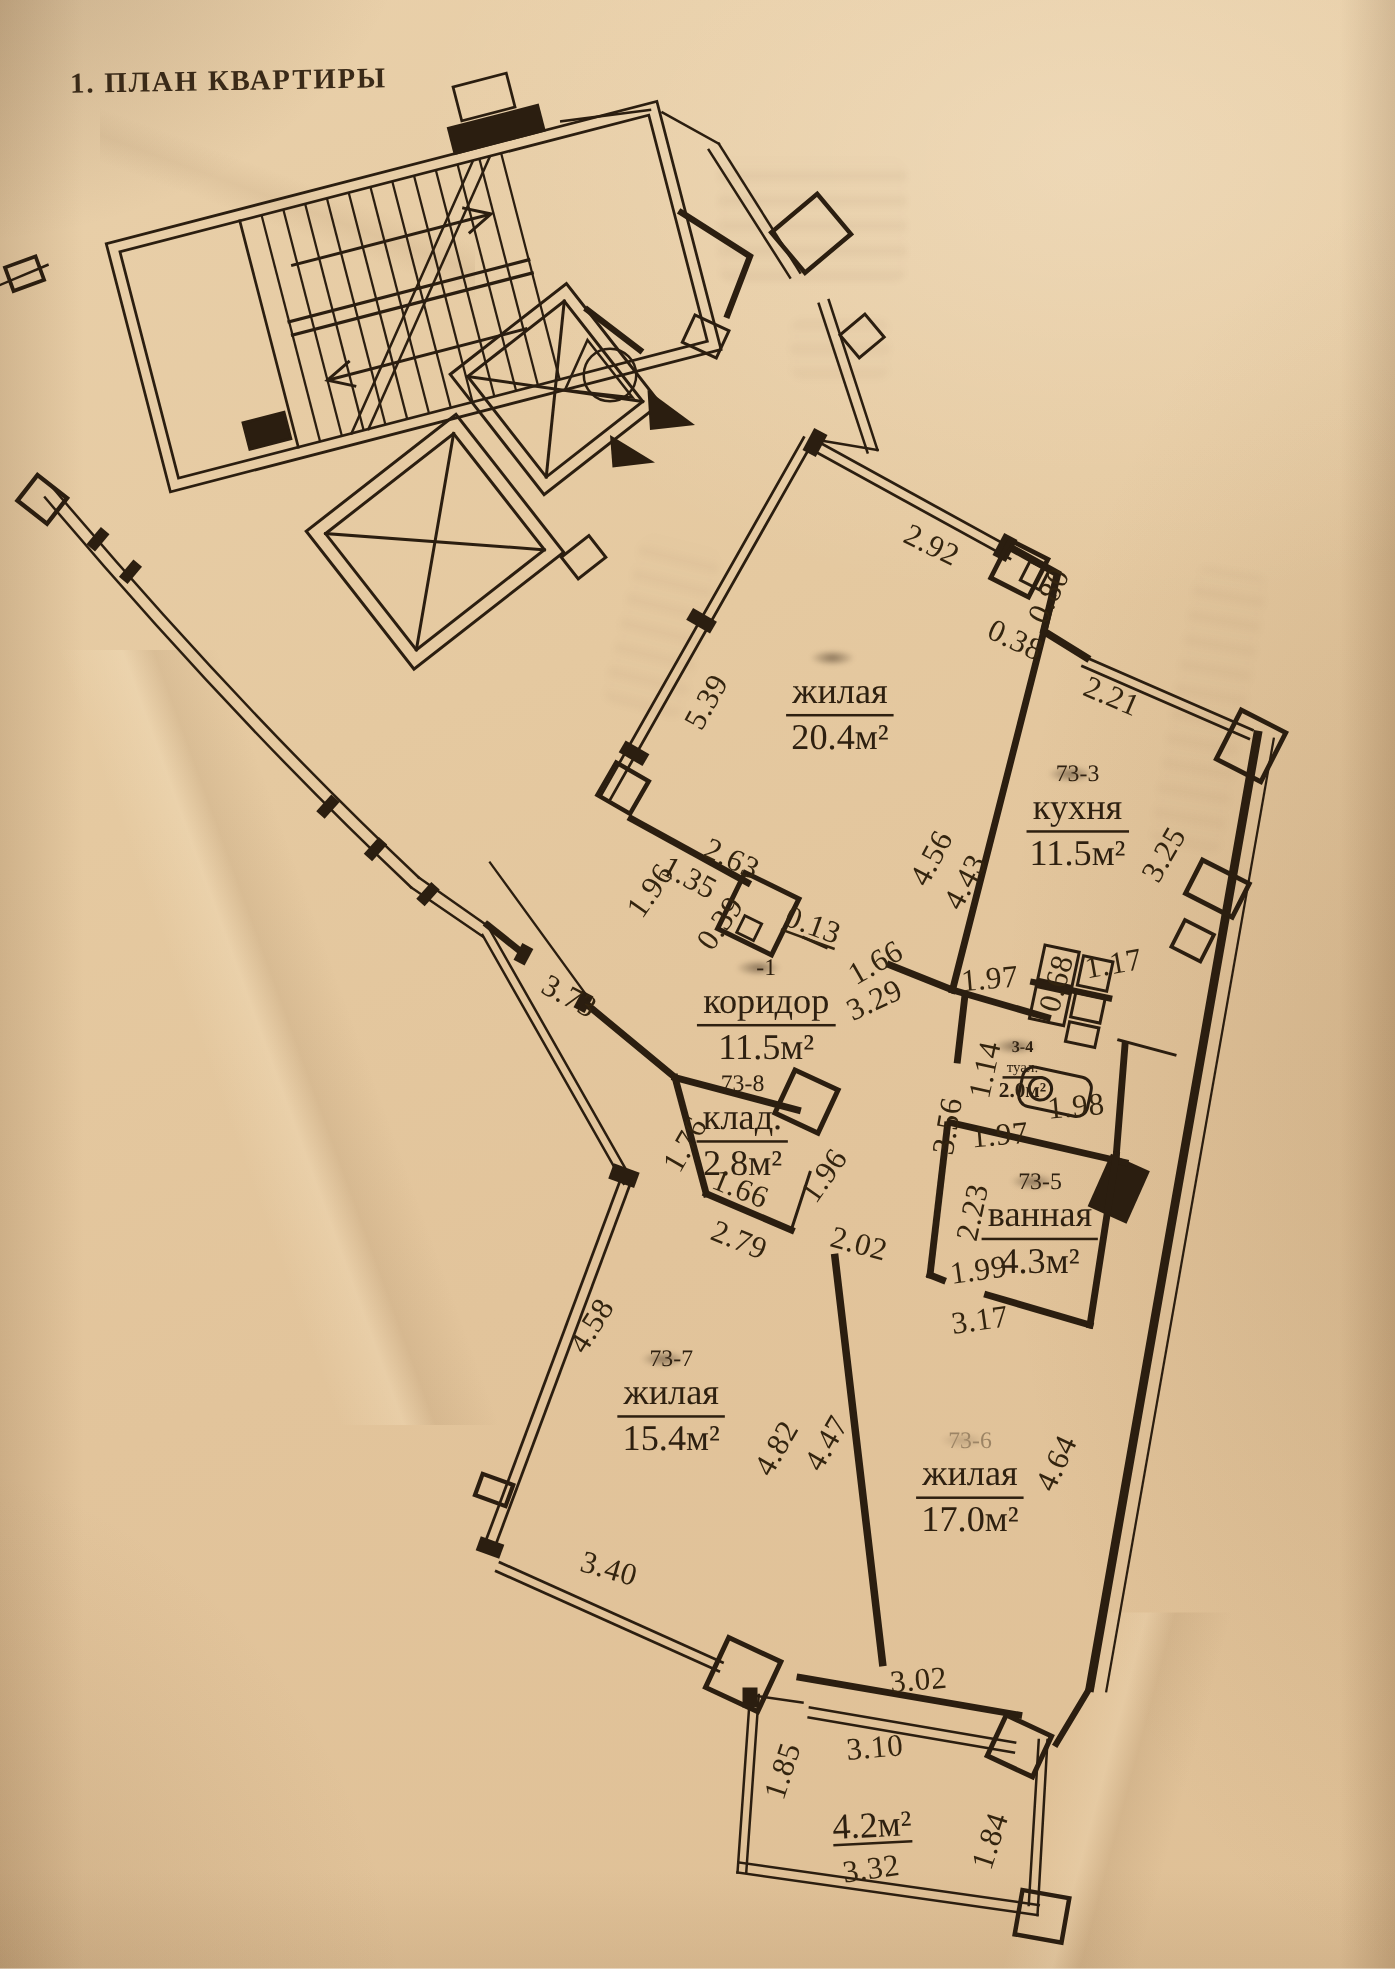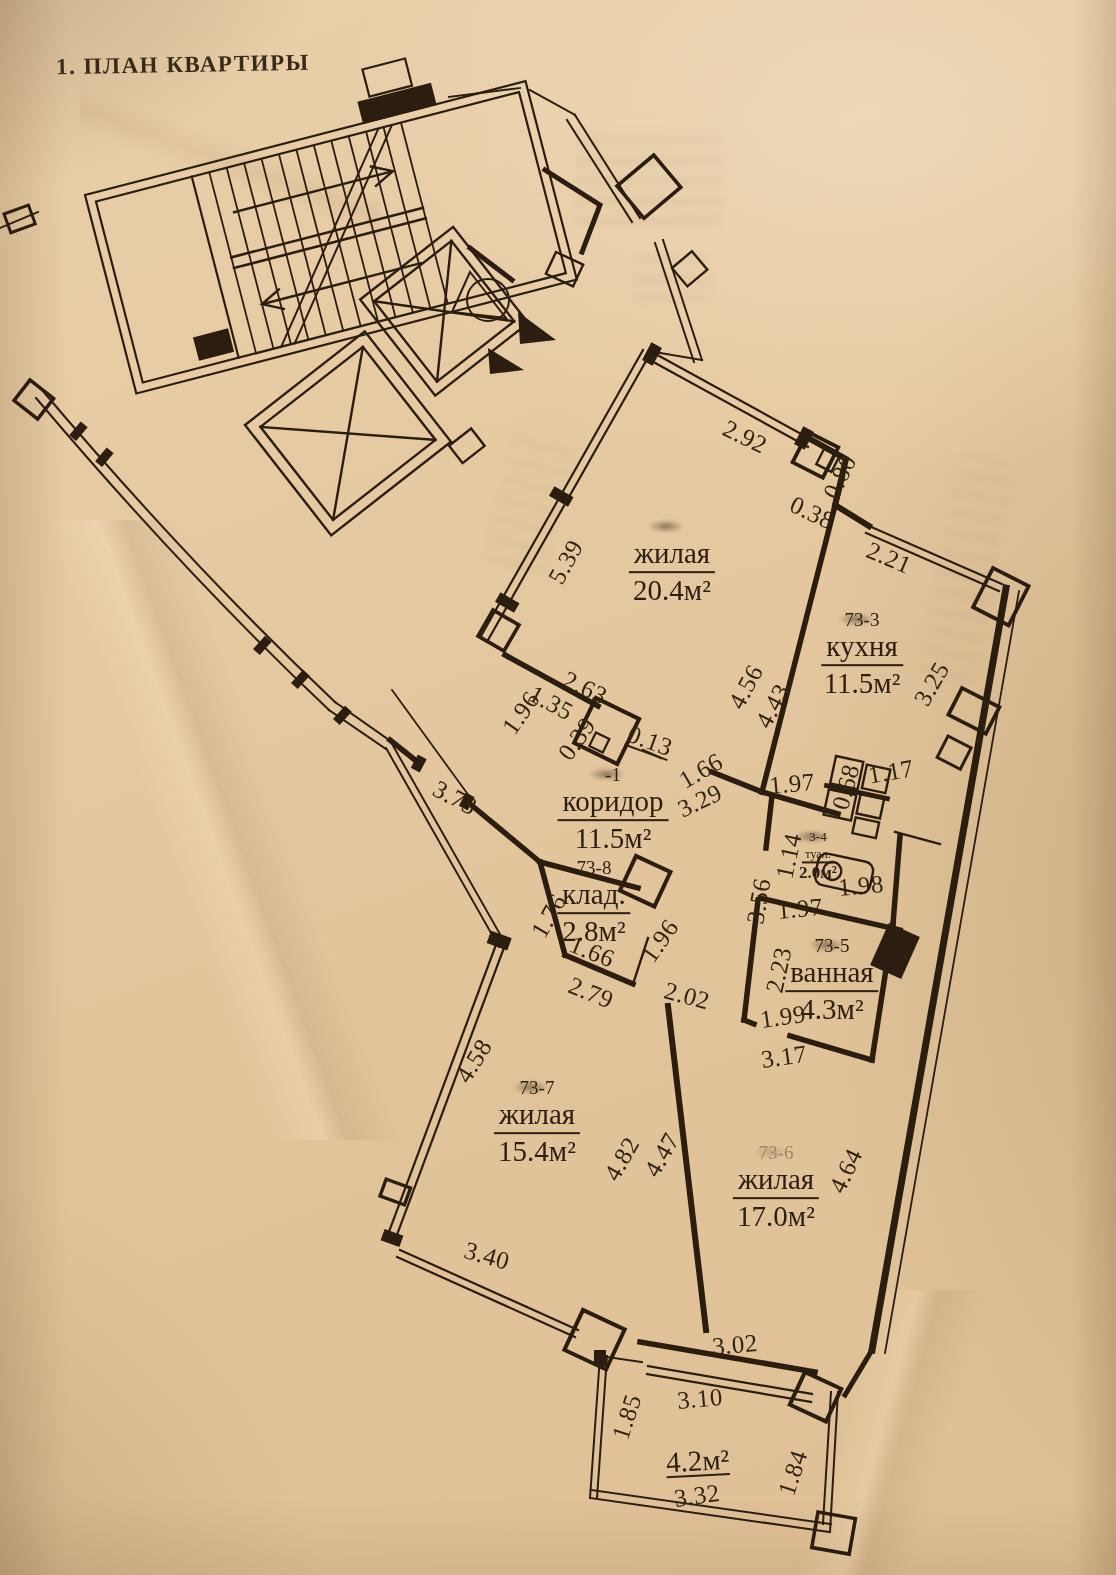--- a/index.html
+++ b/index.html
@@ -37,21 +37,21 @@
   .dim.u{text-decoration:underline;text-underline-offset:3px;}
   .room{
     position:absolute;transform:translate(-50%,-50%) rotate(var(--r,0deg));
     text-align:center;color:#2e2010;line-height:1.1;
   }
   .room .num{display:block;font-size:19px;min-height:16px;position:relative;}
   .room .num.faint{opacity:.38;}
   .room .nm{display:inline-block;font-size:29px;border-bottom:2.5px solid #2e2010;padding:0 5px 1px;}
   .room .ar{display:block;font-size:29px;margin-top:2px;}
   .room .ar.u{text-decoration:underline;text-underline-offset:4px;}
-  .room.small .num{font-size:13px;min-height:10px;}
+  .room.small .num{font-size:13px;min-height:10px;font-weight:bold;}
   .room.small .nm{font-size:12px;border-bottom-width:2px;padding:0 3px;}
   .room.small .ar{font-size:17px;margin-top:1px;font-weight:bold;}
   .smudge{position:absolute;left:50%;top:50%;width:50px;height:18px;
     transform:translate(-62%,-55%);border-radius:50%;filter:blur(1.5px);pointer-events:none;
     background:radial-gradient(closest-side, rgba(62,46,30,.55), rgba(62,46,30,0) 72%);}
 </style>
 </head>
 <body>
 
 <div class="page">

